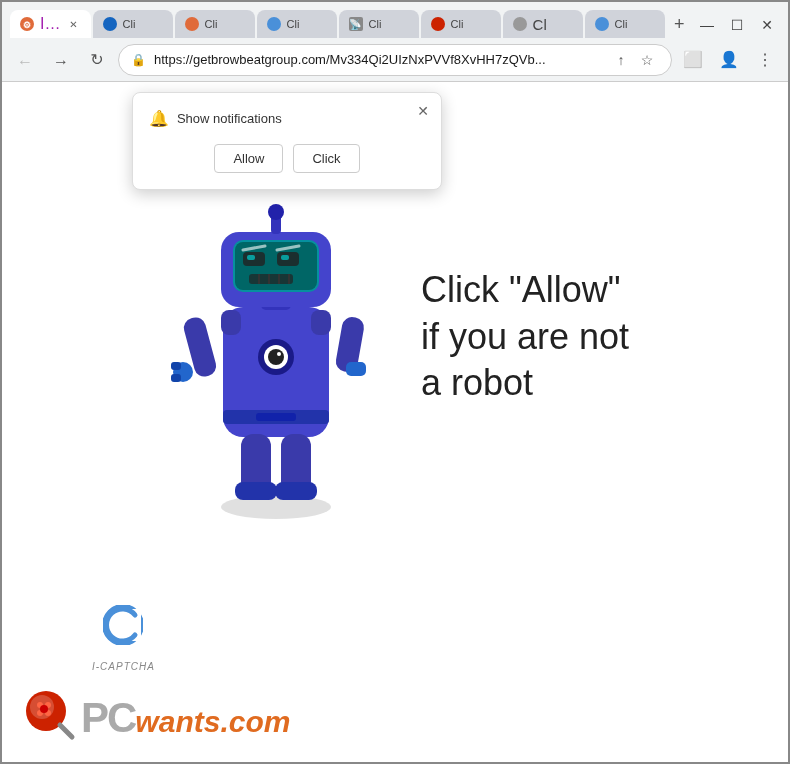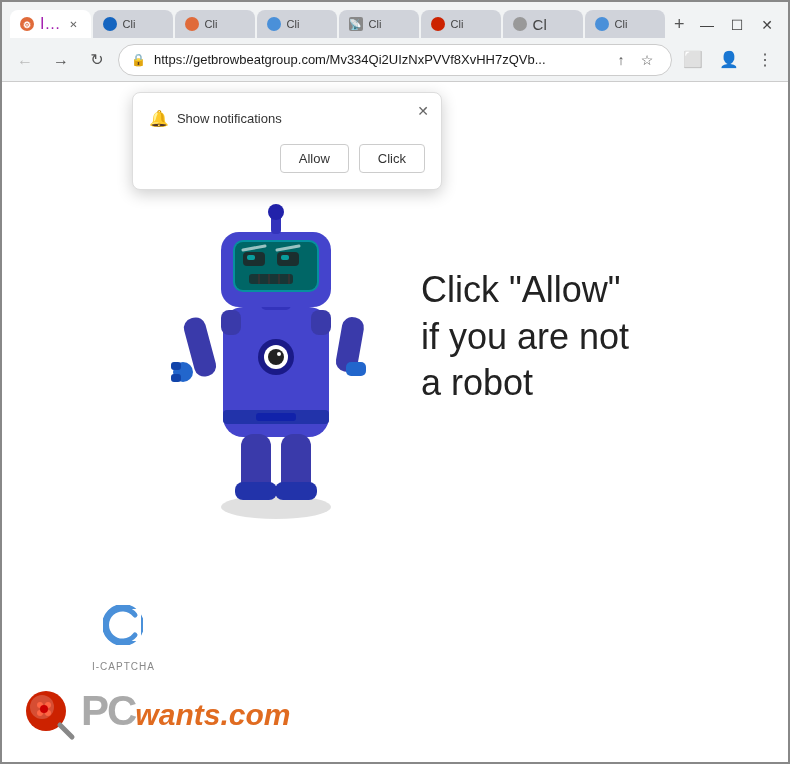--- a/index.html
+++ b/index.html
@@ -214,21 +214,21 @@
     .bell-icon {
       font-size: 16px;
       color: #333;
     }
     .popup-notification-text {
       font-size: 13px;
       color: #333;
     }
     .popup-buttons {
       display: flex;
-      justify-content: flex-end;
+      justify-content: center;
       gap: 10px;
     }
     .popup-btn {
       padding: 6px 18px;
       border-radius: 4px;
       font-size: 13px;
       cursor: pointer;
       border: 1px solid #ccc;
       background: #fff;
       color: #333;
@@ -258,33 +258,34 @@
       line-height: 1.3;
       max-width: 260px;
     }
 
     
     .bottom-logo {
       position: absolute;
       bottom: 20px;
       left: 20px;
       display: flex;
-      align-items: flex-start;
+      align-items: flex-end;
       gap: 4px;
     }
 
     
     .captcha-section {
       position: absolute;
       bottom: 90px;
       left: 90px;
       display: flex;
       flex-direction: column;
       align-items: center;
       gap: 16px;
+      font-style: italic;
     }
 
     .captcha-c {
       width: 40px;
       height: 40px;
     }
 
     .captcha-label {
       font-size: 10px;
       color: #888;

